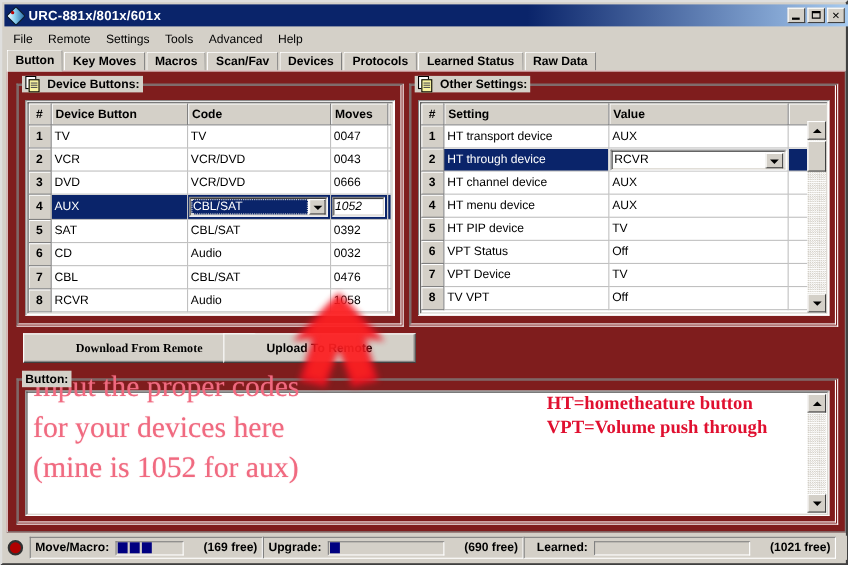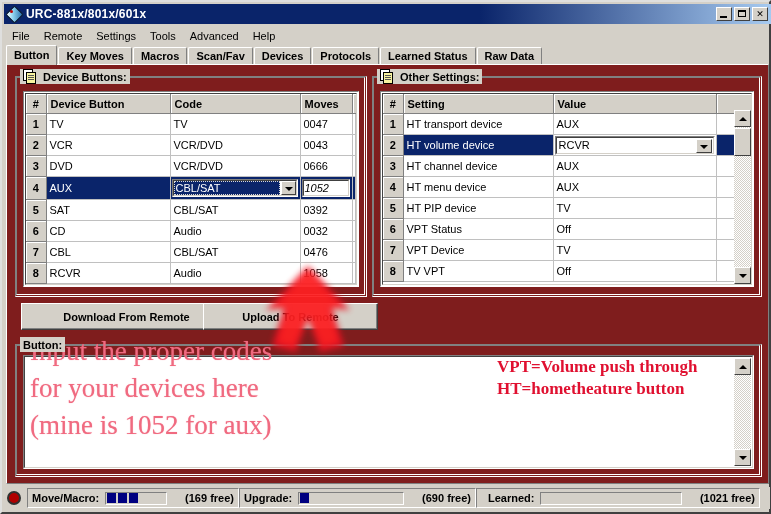--- a/index.html
+++ b/index.html
@@ -371,21 +371,21 @@
             </thead>
             <tbody>
               <tr>
                 <td class="num">1</td>
                 <td>HT transport device</td>
                 <td>AUX</td>
                 <td class="blank"></td>
               </tr>
               <tr class="sel">
                 <td class="num">2</td>
-                <td>HT volume device</td>
+                <td>HT through device</td>
                 <td style="padding:0;background:#fff;">
                   <div class="setcombo">
                     <div class="c2"></div>
                     <div class="txt">RCVR</div>
                     <div class="arrow"></div>
                   </div>
                 </td>
                 <td class="blank"></td>
               </tr>
               <tr>
@@ -433,21 +433,21 @@
               <span class="tri"></span>
             </div>
           <div class="thumb" style="top:18px;height:28px;"></div>
           <div class="sbtn down">
               <span class="tri"></span>
             </div>
         </div>
       </div>
     </div>
 
-    <div class="btn" style="left:14px;top:238px;width:211px;height:27px;">
+    <div class="btn" style="left:14px;top:238px;width:211px;height:27px;font-family:Liberation Serif, serif;">
       <span>Download From Remote</span>
     </div>
     <div class="btn" style="left:196px;top:238px;width:175px;height:27px;">
       <span>Upload To Remote</span>
     </div>
 
     <div class="group" style="left:8px;top:272px;width:747px;height:140px;">
       <div class="gframe"></div>
       <div class="glabel">
         <span>Button:</span>
@@ -468,22 +468,22 @@
 
   </div>
 
   <div class="anno anno-left" style="left:28px;top:331px;">
     <div>Input the proper codes</div>
     <div>for your devices here</div>
     <div>(mine is 1052 for aux)</div>
   </div>
 
   <div class="anno anno-right" style="left:495px;top:354px;">
+    <div>HT=hometheature button</div>
     <div>VPT=Volume push through</div>
-    <div>HT=hometheature button</div>
   </div>
 
   <div class="arrow-wrap" style="left:244px;top:262px;width:124px;height:88px;">
     <svg width="124" height="88" viewBox="0 0 124 88" xmlns="http://www.w3.org/2000/svg">
       <path d="M62 2 L104 46 L86 44 L98 82 L74 88 L62 54 L50 88 L26 82 L38 44 L20 46 Z" fill="#ee1122" opacity="0.95"></path>
       <path d="M62 6 L96 44 L82 42 L92 78 L76 82 L62 50 L48 82 L32 78 L42 42 L28 44 Z" fill="#f22" opacity="0.85"></path>
     </svg>
   </div>
 
   <div class="statusbar">

